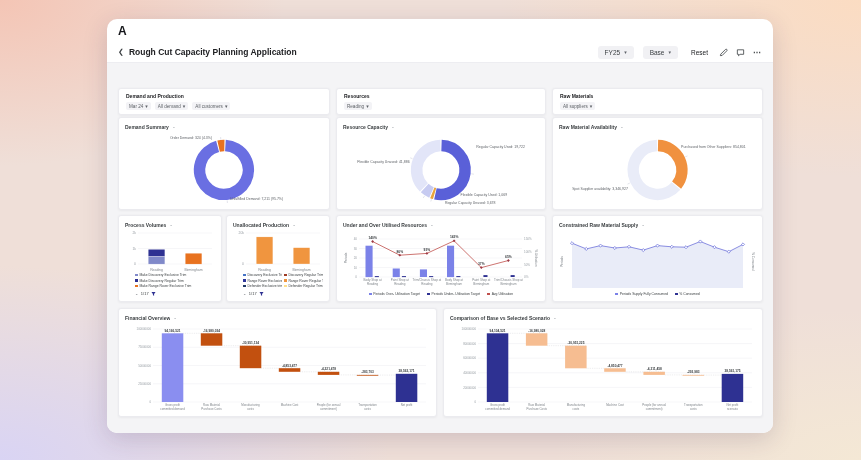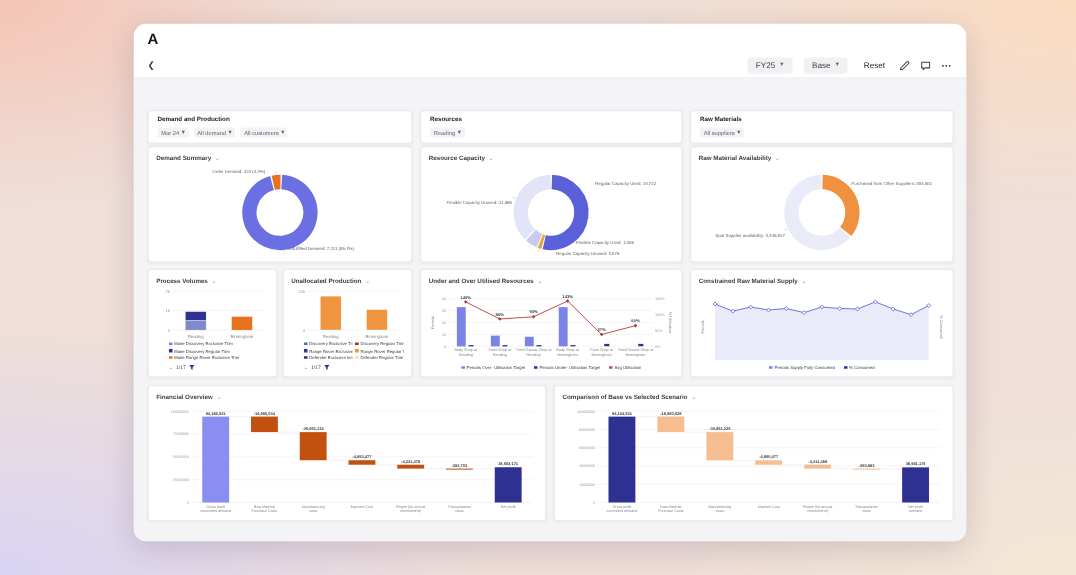--- a/index.html
+++ b/index.html
@@ -72,20 +72,21 @@
   svg text{font-family:"Liberation Sans",sans-serif;}
 </style>
 </head>
 <body>
 
 <div class="app-card">
   <div class="logo">A</div>
 
   <div class="title-row">
     <span class="back">❮</span>
+    <span class="app-title">Rough Cut Capacity Planning Application</span>
     <span class="spacer"></span>
     <span class="pill">
       <span>FY25</span>
       <span class="caret">▾</span>
     </span>
     <span class="pill">
       <span>Base</span>
       <span class="caret">▾</span>
     </span>
     <span class="reset">Reset</span>

